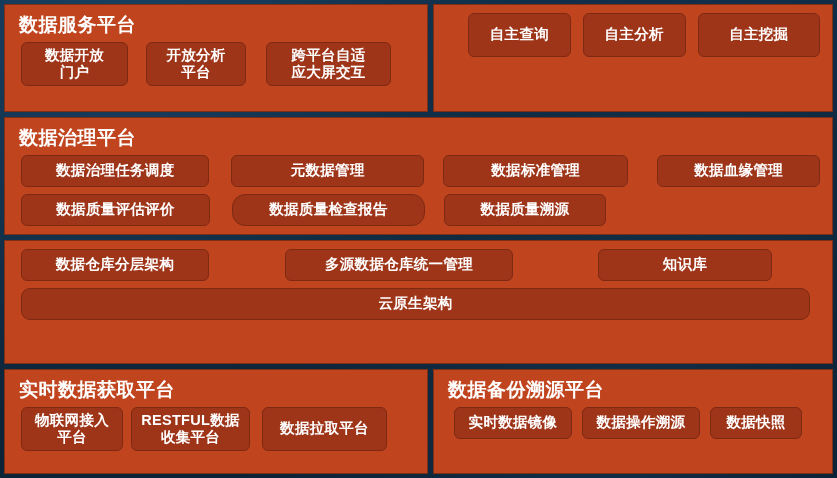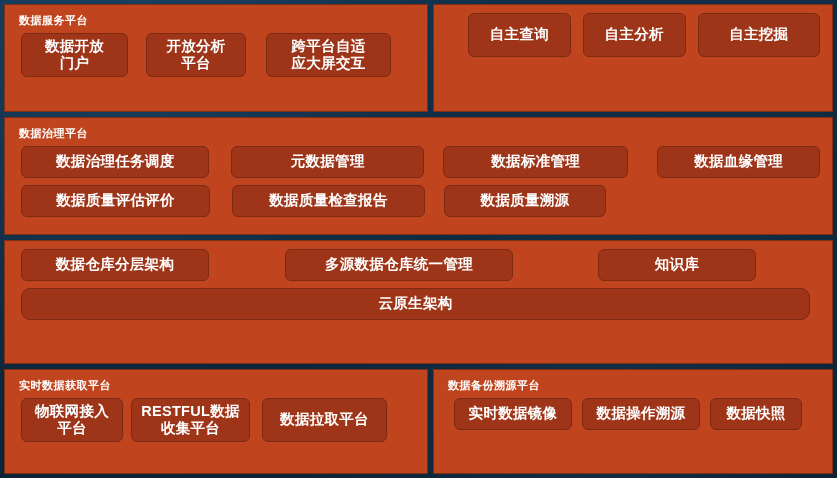--- a/index.html
+++ b/index.html
@@ -60,21 +60,21 @@
     display: flex;
     flex-direction: column;
     overflow: hidden;
   }
   .panel.half-left  { width: 424px; flex: 0 0 424px; }
   .panel.half-right { flex: 1 1 auto; }
   .panel.full       { width: 100%; flex: 1 1 auto; }
 
   .panel-title {
     color: #ffffff;
-    font-size: 11px;
+    font-size: 19px;
     font-weight: bold;
     line-height: 1.15;
     letter-spacing: 0.5px;
     margin: 1px 0 6px 2px;
     white-space: nowrap;
   }
 
   .panel-body {
     display: flex;
     flex-direction: column;
@@ -118,27 +118,27 @@
   .mine-1 { width: 104px; margin-left: 22px; }
   .mine-2 { width: 104px; margin-left: 12px; }
   .mine-3 { width: 124px; margin-left: 12px; }
 
   
   .gov-a1 { width: 189px; margin-left: 4px; }
   .gov-a2 { width: 193px; margin-left: 22px; }
   .gov-a3 { width: 186px; margin-left: 19px; }
   .gov-a4 { width: 163px; margin-left: 29px; }
   .gov-b1 { width: 189px; margin-left: 4px; }
-  .gov-b2 { width: 193px; margin-left: 22px; }
+  .gov-b2 { width: 193px; margin-left: 22px; border-radius: 13px; }
   .gov-b3 { width: 162px; margin-left: 19px; }
 
   
   .dw-1 { width: 188px; margin-left: 4px; }
   .dw-2 { width: 228px; margin-left: 76px; }
-  .dw-3 { width: 158px; margin-left: 85px; }
+  .dw-3 { width: 174px; margin-left: 85px; }
   .dw-full { width: 789px; margin-left: 4px; border-radius: 9px; }
 
   
   .rt-1 { width: 102px; margin-left: 4px; }
   .rt-2 { width: 119px; margin-left: 8px; }
   .rt-3 { width: 125px; margin-left: 12px; }
 
   
   .bk-1 { width: 118px; margin-left: 8px; }
   .bk-2 { width: 118px; margin-left: 10px; }

